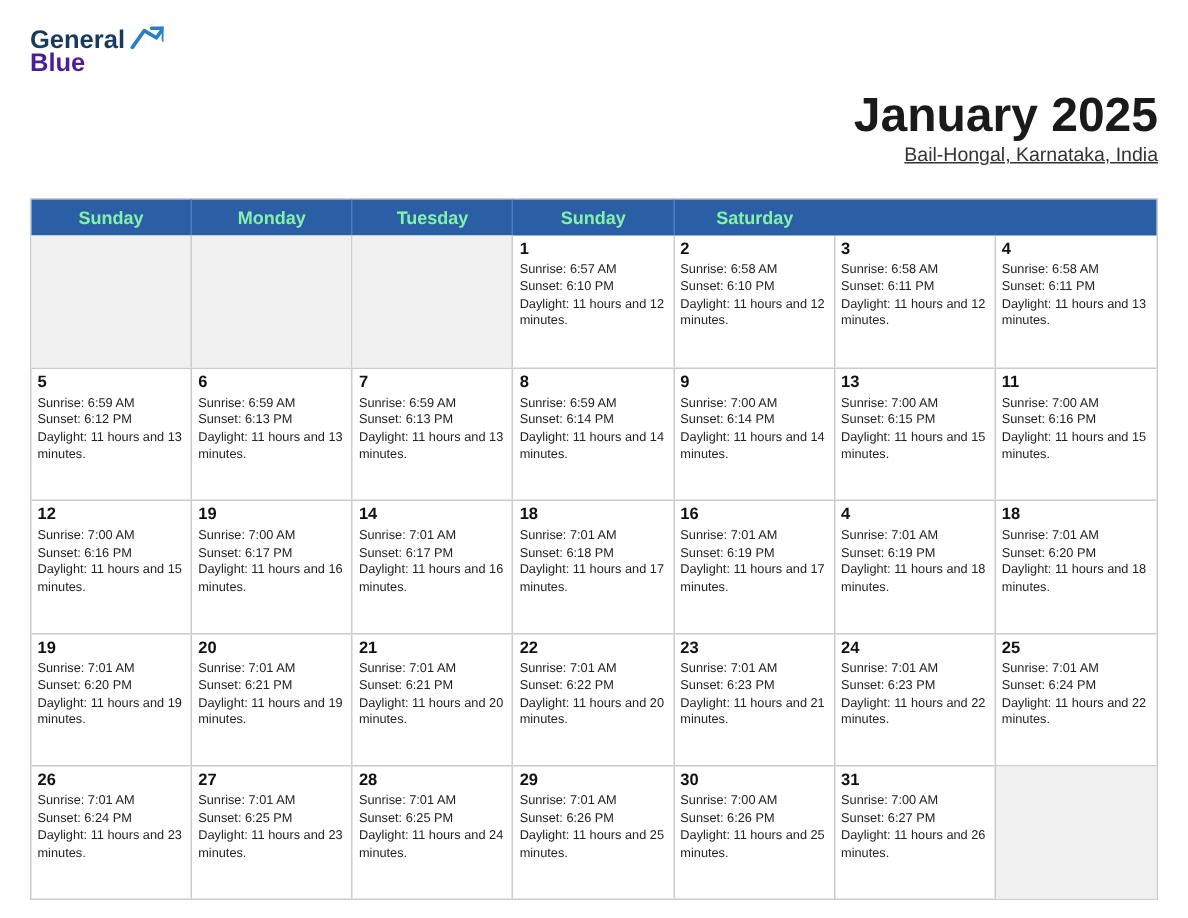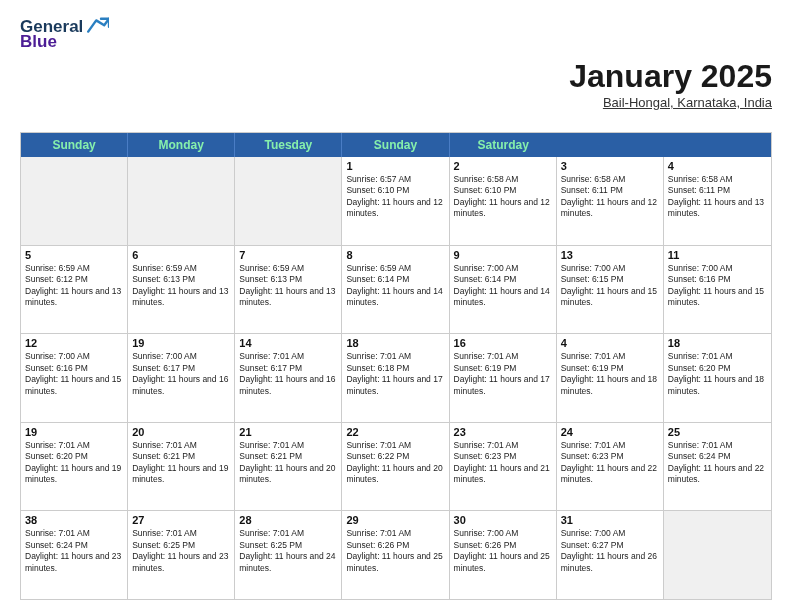--- a/index.html
+++ b/index.html
@@ -248,21 +248,21 @@
             <span class="day-number">24</span>
             <div class="day-info">Sunrise: 7:01 AM<br>Sunset: 6:23 PM<br>Daylight: 11 hours and 22 minutes.</div>
           </div>
           <div class="day-cell">
             <span class="day-number">25</span>
             <div class="day-info">Sunrise: 7:01 AM<br>Sunset: 6:24 PM<br>Daylight: 11 hours and 22 minutes.</div>
           </div>
         </div>
         <div class="week-row">
           <div class="day-cell">
-            <span class="day-number">38</span>
+            <span class="day-number">26</span>
             <div class="day-info">Sunrise: 7:01 AM<br>Sunset: 6:24 PM<br>Daylight: 11 hours and 23 minutes.</div>
           </div>
           <div class="day-cell">
             <span class="day-number">27</span>
             <div class="day-info">Sunrise: 7:01 AM<br>Sunset: 6:25 PM<br>Daylight: 11 hours and 23 minutes.</div>
           </div>
           <div class="day-cell">
             <span class="day-number">28</span>
             <div class="day-info">Sunrise: 7:01 AM<br>Sunset: 6:25 PM<br>Daylight: 11 hours and 24 minutes.</div>
           </div>

